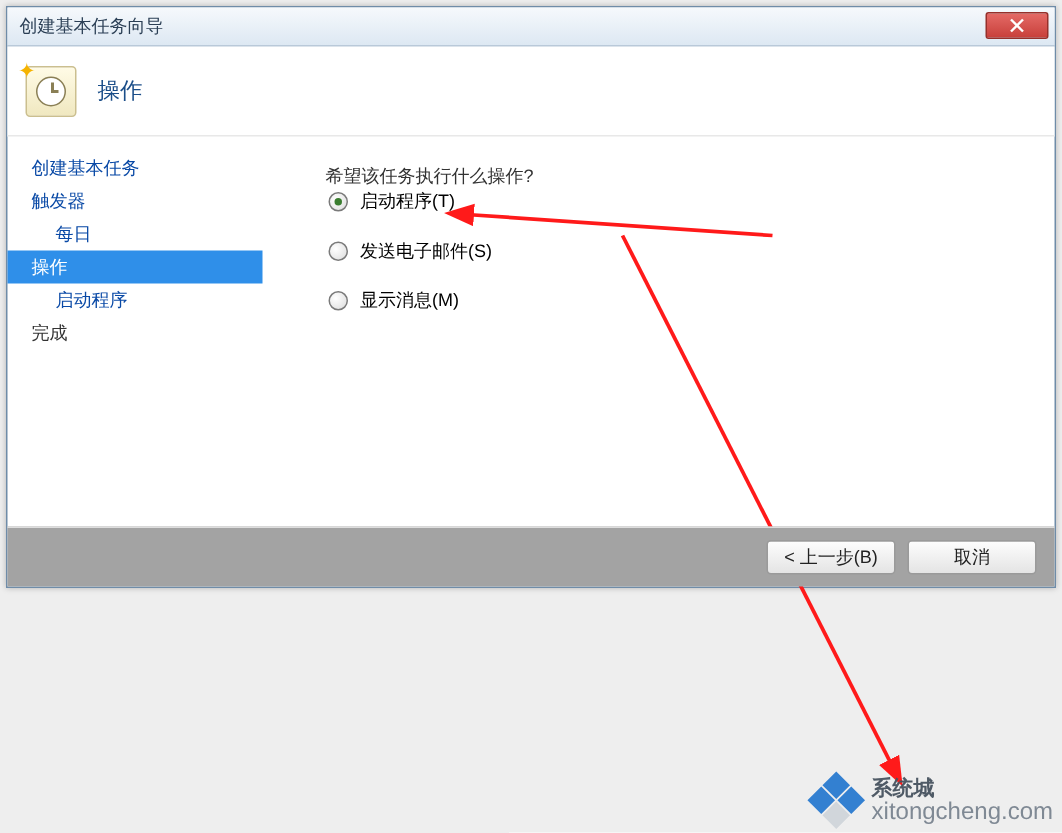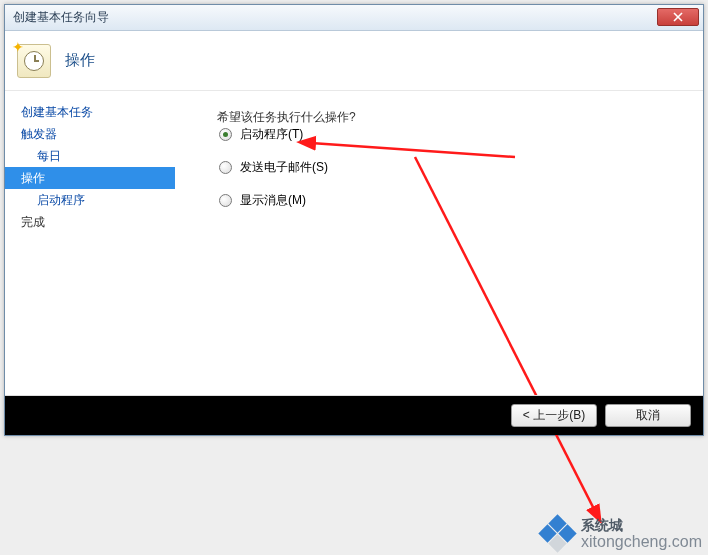--- a/index.html
+++ b/index.html
@@ -1,19 +1,19 @@
 <!DOCTYPE html>
 <html><head>
 <meta charset="utf-8">
 <style>
   * { box-sizing: border-box; }
   html,body { margin:0; padding:0; font-family:"Microsoft YaHei","Segoe UI",Tahoma,sans-serif; font-size:12px; color:#000; }
   body { background:#eee; width:708px; height:555px; position:relative; overflow:hidden; }
 
-  .window { position:absolute; left:4px; top:4px; width:700px; height:432px; background:#fff; border:1px solid #6f8ca8; box-shadow:0 0 4px rgba(0,0,0,0.25); }
+  .window { position:absolute; left:4px; top:4px; width:700px; height:388px; background:#fff; border:1px solid #6f8ca8; box-shadow:0 0 4px rgba(0,0,0,0.25); }
   .titlebar { height:26px; background:linear-gradient(to bottom,#f6f9fc,#dde8f3); border-bottom:1px solid #b9c9d9; display:flex; align-items:center; padding:0 0 0 8px; position:relative; }
   .title-text { color:#2b3f55; }
   .close-btn { position:absolute; right:4px; top:3px; width:42px; height:18px; background:linear-gradient(to bottom,#e46a66,#c8403b); border:1px solid #96302b; border-radius:2px; display:flex; align-items:center; justify-content:center; color:#fff; font-weight:bold; font-size:11px; cursor:default; }
   .close-btn svg { width:10px; height:10px; }
 
   .header { height:60px; background:#fff; border-bottom:1px solid #e8e8e8; display:flex; align-items:center; padding-left:12px; gap:14px; }
   .header-icon { width:34px; height:34px; background:linear-gradient(to bottom,#fffbe6,#f0e8c0); border:1px solid #cbbf8f; border-radius:3px; display:flex; align-items:center; justify-content:center; position:relative; }
   .header-icon .clock { width:20px; height:20px; border:1.5px solid #8a7f55; border-radius:50%; background:#fff; position:relative; }
   .header-icon .clock:before { content:""; position:absolute; left:50%; top:20%; width:1.5px; height:6px; background:#8a7f55; transform-origin:bottom; }
   .header-icon .clock:after { content:""; position:absolute; left:50%; top:48%; width:5px; height:1.5px; background:#8a7f55; }
@@ -27,21 +27,21 @@
   .side-item.selected { background:#2f8fe9; color:#fff; }
   .side-item.plain { color:#333; }
 
   .content { flex:1; padding:18px 20px 10px 22px; position:relative; }
   .prompt { color:#333; }
   .radio-row { display:flex; align-items:center; gap:8px; margin-bottom:16px; padding-left:2px; }
   .radio { width:13px; height:13px; border:1px solid #7a7a7a; border-radius:50%; background:radial-gradient(circle at 35% 35%, #fff, #dcdcdc); display:flex; align-items:center; justify-content:center; }
   .radio.checked:after { content:""; width:5px; height:5px; background:#3a7d2f; border-radius:50%; display:block; }
   .radio-label { color:#000; }
 
-  .footer { position:absolute; left:0; right:0; bottom:0; height:40px; background:#000000; border-top:1px solid #ddd; display:flex; align-items:center; justify-content:flex-end; padding-right:12px; gap:8px; }
+  .footer { position:absolute; left:0; right:0; bottom:0; height:40px; background:#a3a3a3; border-top:1px solid #ddd; display:flex; align-items:center; justify-content:flex-end; padding-right:12px; gap:8px; }
   .btn { min-width:86px; height:23px; background:linear-gradient(to bottom,#fdfdfd,#e4e4e4); border:1px solid #9a9a9a; border-radius:3px; display:flex; align-items:center; justify-content:center; font-size:12px; color:#222; cursor:default; padding:0 8px; }
 
   
   .arrow { position:absolute; pointer-events:none; }
   .arrow svg { overflow:visible; }
 
   
   .wm { position:absolute; right:6px; bottom:4px; display:flex; align-items:center; gap:6px; opacity:0.95; }
   .wm-diamond { width:34px; height:34px; position:relative; }
   .wm-diamond span { position:absolute; width:13px; height:13px; background:#2a7bd0; transform:rotate(45deg); }

